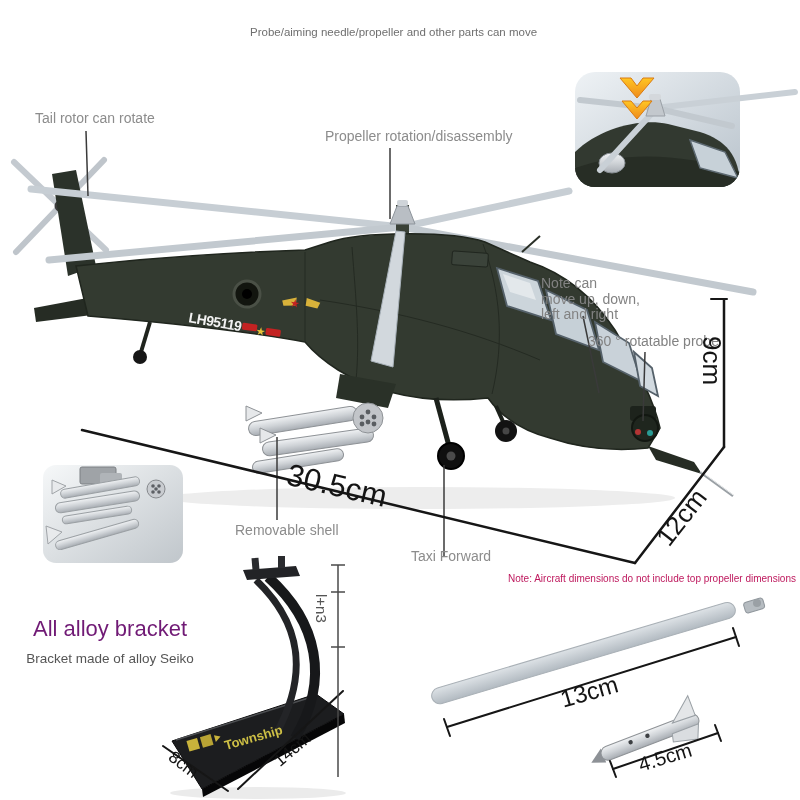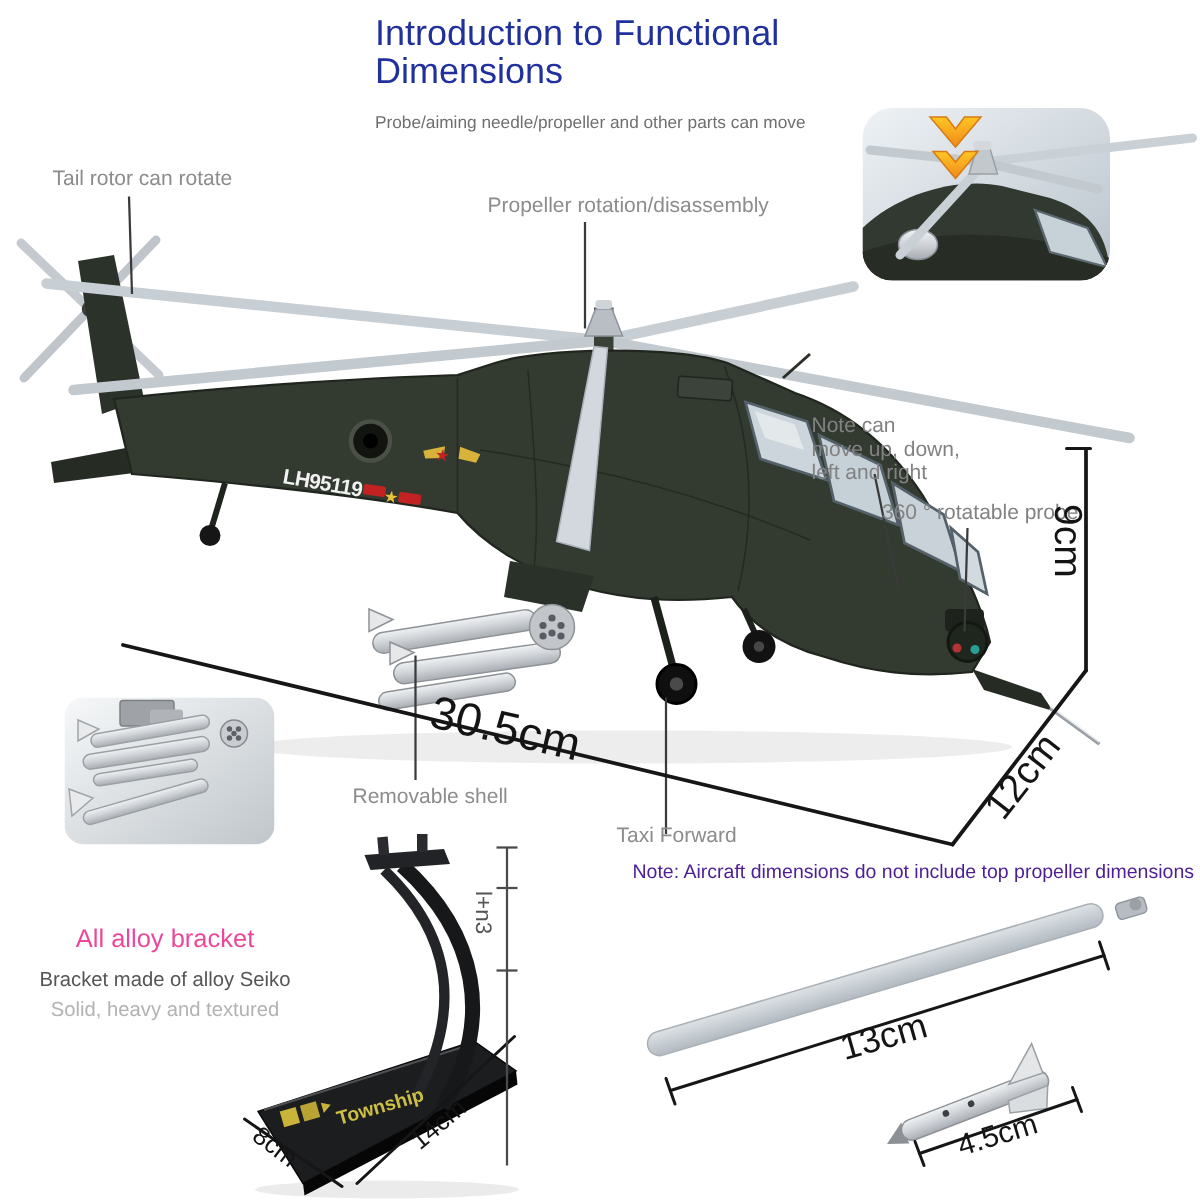--- a/index.html
+++ b/index.html
@@ -5,23 +5,23 @@
   html,body{margin:0;padding:0;background:#fff;}
   .stage{position:relative;width:800px;height:800px;background:#ffffff;overflow:hidden;
          font-family:"Liberation Sans","DejaVu Sans",sans-serif;}
   .stage svg{position:absolute;left:0;top:0;}
   .hdr{position:absolute;left:250px;top:10px;width:320px;}
   .hdr h1{margin:0;font-size:24px;line-height:25px;font-weight:500;color:#20309c;letter-spacing:0;}
   .hdr .sub{margin-top:16px;font-size:11.5px;color:#6f6f6f;white-space:nowrap;}
   .lbl{position:absolute;font-size:14px;color:#8c8c8c;white-space:nowrap;line-height:15.5px;}
   .dim{position:absolute;color:#141414;font-weight:500;white-space:nowrap;}
   .rot90{transform:rotate(90deg);transform-origin:left top;}
-  .note{position:absolute;right:4px;top:573px;font-size:13px;color:#4c1d95;white-space:nowrap;padding-left:40px;}
+  .note{position:absolute;right:4px;top:573px;font-size:10px;color:#be185d;white-space:nowrap;padding-left:40px;}
   .binfo{position:absolute;left:16px;top:616px;width:188px;text-align:center;}
-  .binfo .t1{font-size:17px;color:#ec4899;margin-bottom:9px;}
+  .binfo .t1{font-size:22px;color:#701a75;margin-bottom:9px;}
   .binfo .t2{font-size:13.5px;color:#555;margin-bottom:5px;}
   .binfo .t3{font-size:13.5px;color:#b3b3b3;}
 </style>
 </head>
 <body>
 
 <div class="stage">
 
   <svg width="800" height="800" viewBox="0 0 800 800">
     <defs>
@@ -278,24 +278,20 @@
     </g>
     <g stroke="#4a4a4a" stroke-width="1.5">
       <line x1="338" y1="565" x2="338" y2="777"></line>
       <line x1="331" y1="565" x2="345" y2="565"></line>
       <line x1="331" y1="592" x2="345" y2="592"></line>
       <line x1="331" y1="647" x2="345" y2="647"></line>
     </g>
   </svg>
 
   <div class="hdr">
-    <h1>
-      <span>Introduction to Functional</span><br>
-      <span>Dimensions</span>
-    </h1>
     <div class="sub">Probe/aiming needle/propeller and other parts can move</div>
   </div>
 
   <div class="lbl" style="left:35px;top:111px;">Tail rotor can rotate</div>
   <div class="lbl" style="left:325px;top:129px;">Propeller rotation/disassembly</div>
   <div class="lbl" style="left:541px;top:276px;color:#828282;">
     <div>Note can</div>
     <div>move up, down,</div>
     <div>left and right</div>
   </div>
@@ -309,16 +305,15 @@
   <div class="dim" style="left:650px;top:502px;font-size:26px;transform:rotate(-52deg);">12cm</div>
   <div class="dim" style="left:560px;top:678px;font-size:24px;transform:rotate(-16deg);">13cm</div>
   <div class="dim" style="left:638px;top:746px;font-size:20px;transform:rotate(-17deg);">4.5cm</div>
   <div class="dim" style="left:272px;top:740px;font-size:17px;transform:rotate(-40deg);">14cm</div>
   <div class="dim" style="left:167px;top:755px;font-size:17px;transform:rotate(37deg);">8cm</div>
   <div class="dim rot90" style="left:330px;top:594px;font-size:15px;color:#555;font-weight:400;">l+n3</div>
 
   <div class="binfo">
     <div class="t1">All alloy bracket</div>
     <div class="t2">Bracket made of alloy Seiko</div>
-    <div class="t3">Solid, heavy and textured</div>
   </div>
 
 </div>
 
 </body></html>

